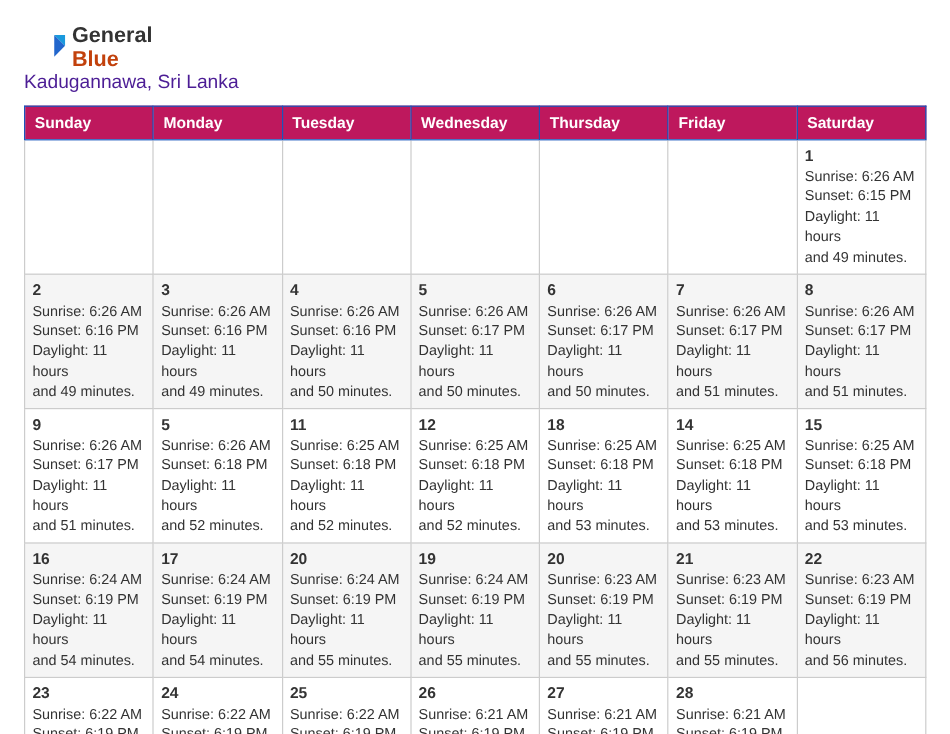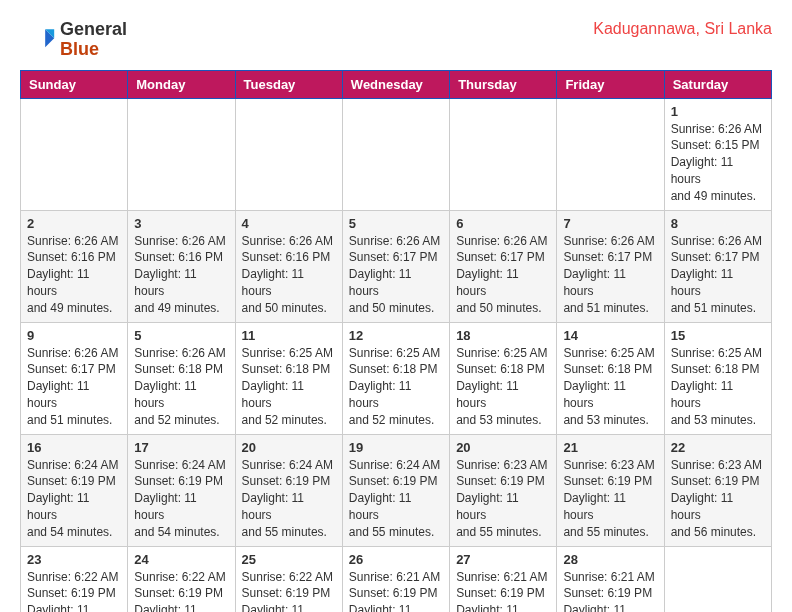--- a/index.html
+++ b/index.html
@@ -8,20 +8,21 @@
       background: #fff;
       width: 792px;
       min-height: 612px;
       padding: 20px;
     }
     .header {
       display: flex;
       justify-content: space-between;
       align-items: flex-start;
       margin-bottom: 10px;
+      flex-direction: column;
     }
     .logo {
       display: flex;
       align-items: center;
       gap: 4px;
     }
     .logo-text {
       font-size: 18px;
       font-weight: bold;
       line-height: 1.1;
@@ -35,21 +36,21 @@
     .title-block {
       text-align: right;
     }
     .month-year {
       font-size: 36px;
       font-weight: bold;
       color: #333;
     }
     .location {
       font-size: 16px;
-      color: #ef4444;
+      color: #4c1d95;
     }
     .calendar {
       width: 100%;
       border-collapse: collapse;
       border: 1px solid #ccc;
     }
     .calendar th {
       background-color: #be185d;
       color: #fff;
       text-align: left;

